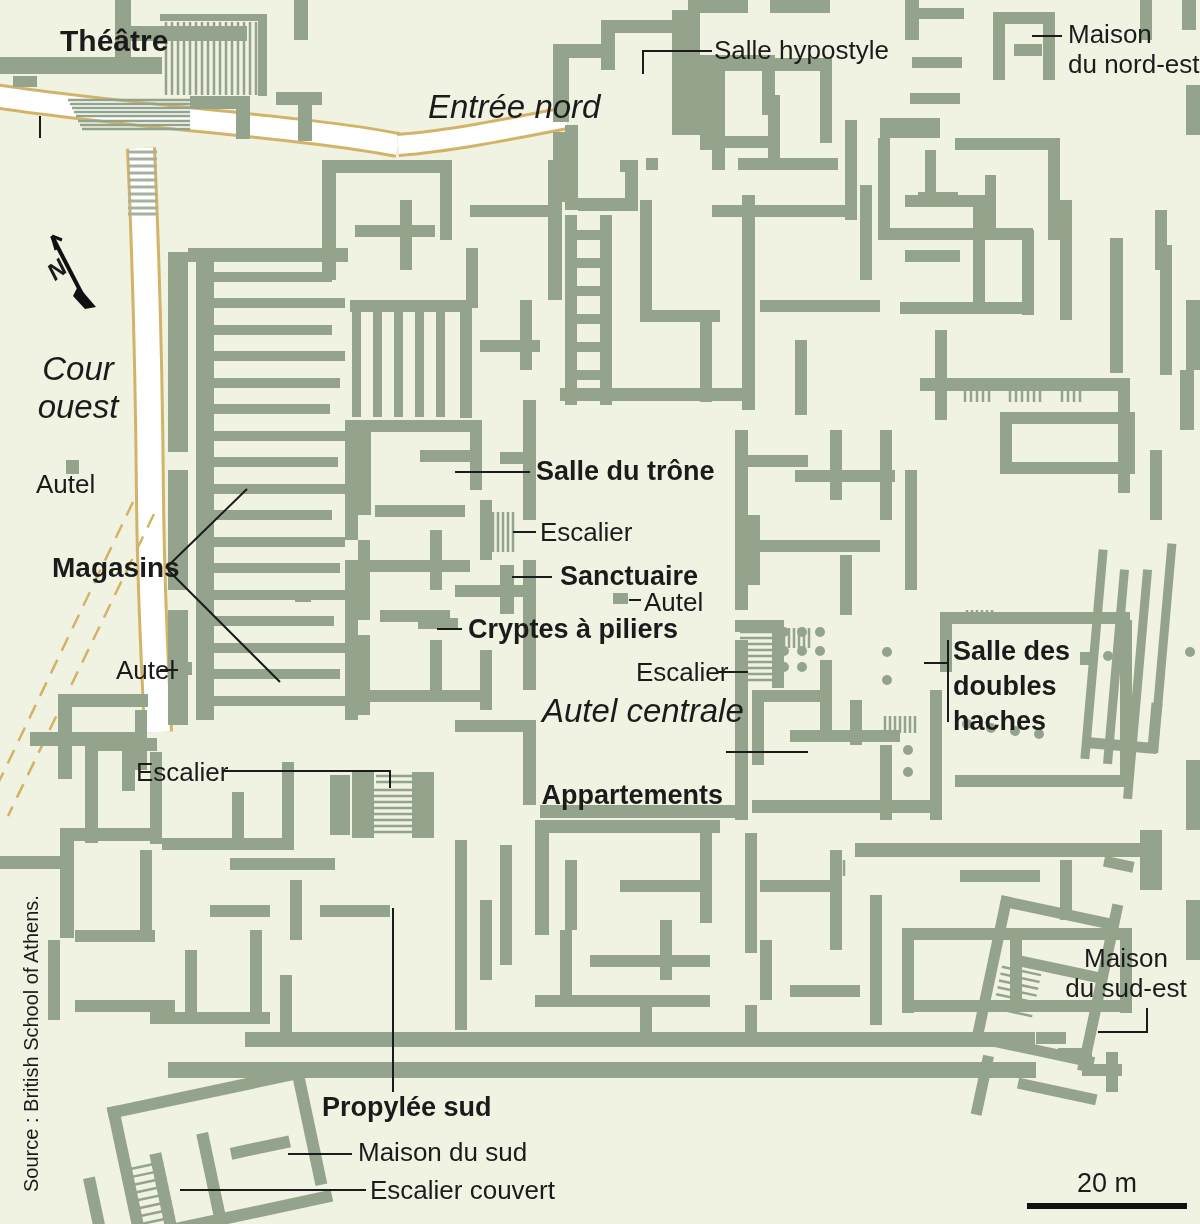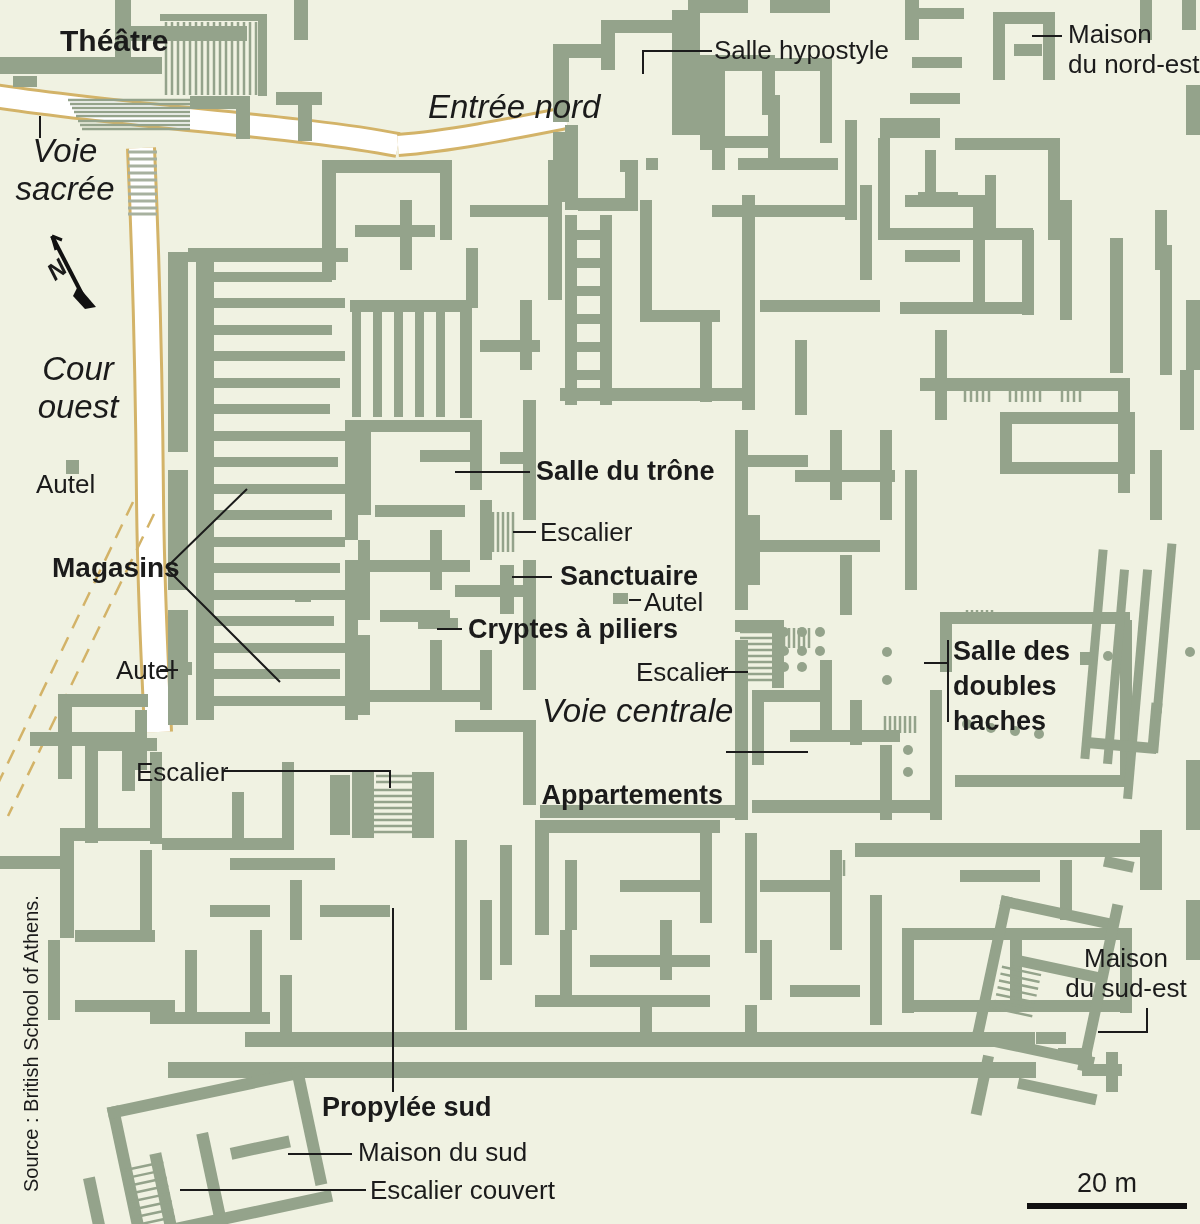--- a/index.html
+++ b/index.html
@@ -404,24 +404,20 @@
     <path d="M52 236L84 298" fill="none"></path>
     <path d="M52 236L62 240M52 236L56 250" fill="none" stroke-width="3"></path>
     <polygon points="78,286 96,307 85,309 73,296" stroke="none"></polygon>
   </g>
 
   <rect x="1027" y="1203" width="160" height="6" fill="#111111"></rect>
 </svg>
 
 <div class="lbl b" id="lbl-theatre" style="left:60px;top:24px;">Théâtre</div>
 
-<div class="lbl i ctr" style="left:10px;top:132px;width:110px;">
-  <span>Voie</span>
-  <span>sacrée</span>
-</div>
 
 <div class="lbl i" style="left:428px;top:88px;">Entrée nord</div>
 
 <div class="lbl" style="left:714px;top:36px;">Salle hypostyle</div>
 
 <div class="lbl" style="left:1068px;top:20px;">
   <span>Maison</span>
   <span>du nord-est</span>
 </div>
 
@@ -441,21 +437,21 @@
 <div class="lbl" style="left:540px;top:518px;">Escalier</div>
 
 <div class="lbl b" style="left:560px;top:561px;">Sanctuaire</div>
 
 <div class="lbl" style="left:644px;top:588px;">Autel</div>
 
 <div class="lbl b" style="left:468px;top:614px;">Cryptes à piliers</div>
 
 <div class="lbl" style="left:636px;top:658px;">Escalier</div>
 
-<div class="lbl i" style="left:542px;top:692px;">Voie centrale</div>
+<div class="lbl i" style="left:542px;top:692px;">Autel centrale</div>
 
 <div class="lbl b" style="left:953px;top:634px;line-height:1.3;">
   <span>Salle des</span>
   <span>doubles</span>
   <span>haches</span>
 </div>
 
 <div class="lbl b rgt" style="left:540px;top:733px;width:183px;line-height:1.35;">
   <span>Appartements</span>
 </div>

